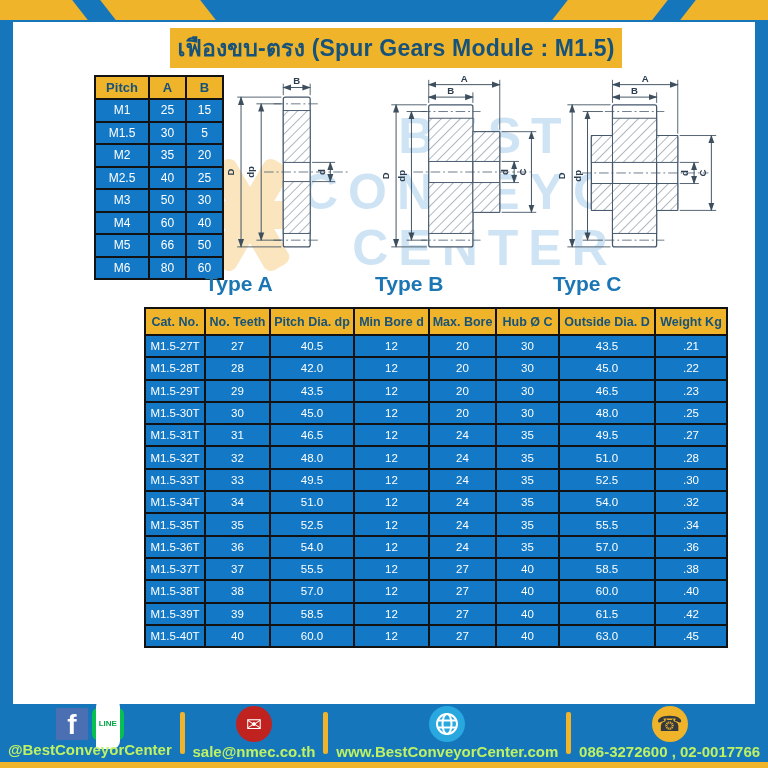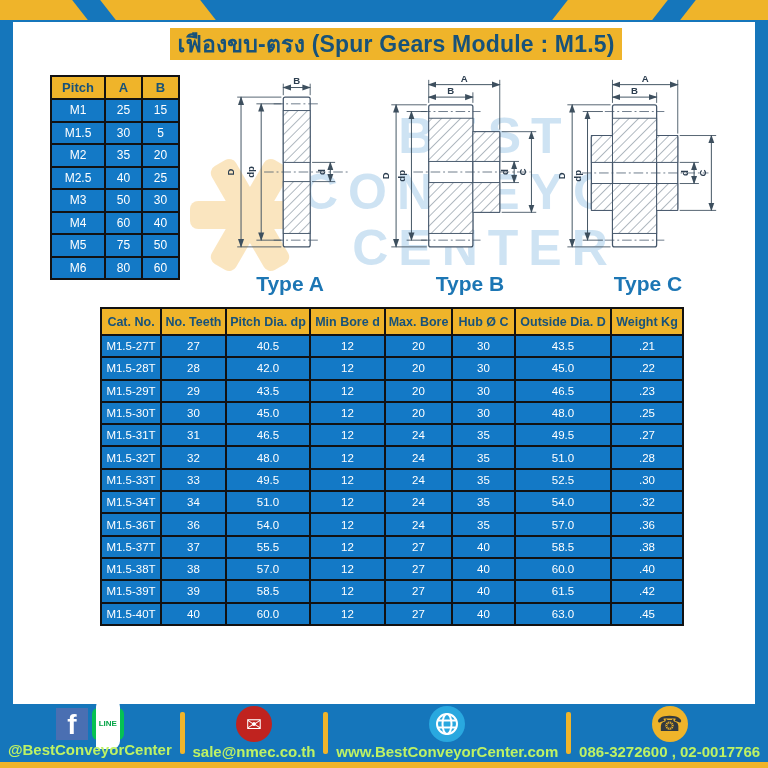--- a/index.html
+++ b/index.html
@@ -11,26 +11,26 @@
   
   .stripe{position:absolute;top:0;height:20px;background:#efb42a;}
   .stripe.s1{left:-35px;width:115px;transform:skewX(38deg);}
   .stripe.s2{left:108px;width:100px;transform:skewX(38deg);}
   .stripe.s3{right:-35px;width:115px;transform:skewX(-38deg);}
   .stripe.s4{right:108px;width:100px;transform:skewX(-38deg);}
   
   .sheet{position:absolute;left:13px;right:13px;top:22px;bottom:58px;background:#ffffff;z-index:1;}
   
   .title-bar{
-    position:absolute;left:170px;top:28px;width:452px;height:32px;z-index:3;
+    position:absolute;left:170px;top:28px;width:452px;height:40px;z-index:3;
     background:#efb42a;display:flex;align-items:center;justify-content:center;
     color:#17527a;font-size:23px;font-weight:bold;letter-spacing:.2px;white-space:nowrap;
   }
   
-  table{border-collapse:collapse;table-layout:fixed;}
+  table{border-collapse:collapse;table-layout:fixed;margin-left:44px;}
   th,td{border:2px solid #121212;text-align:center;padding:0;overflow:hidden;white-space:nowrap;}
   th{background:#efb42a;color:#17527a;font-weight:bold;}
   td{background:#1379c6;color:#ffffff;}
   
   .pitch-wrap{position:absolute;left:50px;top:75px;z-index:3;}
   .pitch-wrap table{width:128px;}
   .pitch-wrap th{height:21px;font-size:13px;}
   .pitch-wrap td{height:20.5px;font-size:12px;}
   
   .main-wrap{position:absolute;left:100px;top:307px;z-index:3;}
@@ -45,21 +45,21 @@
   }
   .wm-star{position:absolute;left:185px;top:150px;width:130px;height:130px;z-index:2;opacity:.32;pointer-events:none;}
   .wm-star div{position:absolute;left:5px;top:51px;width:120px;height:28px;background:#f2b13c;border-radius:8px;}
   .wm-star div:nth-child(2){transform:rotate(60deg);}
   .wm-star div:nth-child(3){transform:rotate(120deg);}
   
   .draw{position:absolute;z-index:3;}
   #draw-a{left:205px;top:76px;width:170px;}
   #draw-b{left:375px;top:76px;width:190px;}
   #draw-c{left:553px;top:76px;width:190px;}
-  .type-label{text-align:center;font-size:21px;font-weight:bold;color:#1c76b4;margin-top:0px;}
+  .type-label{text-align:left;font-size:21px;font-weight:bold;color:#1c76b4;margin-top:0px;}
   svg .cl{stroke:#44566a;stroke-width:.8;stroke-dasharray:10 3 2 3;fill:none;}
   svg .ext{stroke:#3d4f5e;stroke-width:.9;}
   svg .dim{stroke:#3d4f5e;stroke-width:1;}
   svg .otl{fill:#ffffff;stroke:#44566a;stroke-width:1.3;}
   svg .hat{fill:url(#hatch);stroke:#44566a;stroke-width:1;}
   svg .dtx{font-family:"Liberation Sans",sans-serif;font-size:10px;font-weight:bold;fill:#2c3e50;}
   
   .footer{
     position:absolute;left:0;right:0;bottom:0;height:58px;background:#1576bb;z-index:4;
     display:flex;align-items:center;justify-content:space-evenly;padding-bottom:6px;
@@ -153,21 +153,21 @@
           <td>50</td>
           <td>30</td>
         </tr>
         <tr>
           <td>M4</td>
           <td>60</td>
           <td>40</td>
         </tr>
         <tr>
           <td>M5</td>
-          <td>75</td>
+          <td>66</td>
           <td>50</td>
         </tr>
         <tr>
           <td>M6</td>
           <td>80</td>
           <td>60</td>
         </tr>
       </tbody>
   </table>
 </div>
@@ -378,20 +378,30 @@
           <td>M1.5-34T</td>
           <td>34</td>
           <td>51.0</td>
           <td>12</td>
           <td>24</td>
           <td>35</td>
           <td>54.0</td>
           <td>.32</td>
         </tr>
         <tr>
+          <td>M1.5-35T</td>
+          <td>35</td>
+          <td>52.5</td>
+          <td>12</td>
+          <td>24</td>
+          <td>35</td>
+          <td>55.5</td>
+          <td>.34</td>
+        </tr>
+        <tr>
           <td>M1.5-36T</td>
           <td>36</td>
           <td>54.0</td>
           <td>12</td>
           <td>24</td>
           <td>35</td>
           <td>57.0</td>
           <td>.36</td>
         </tr>
         <tr>

